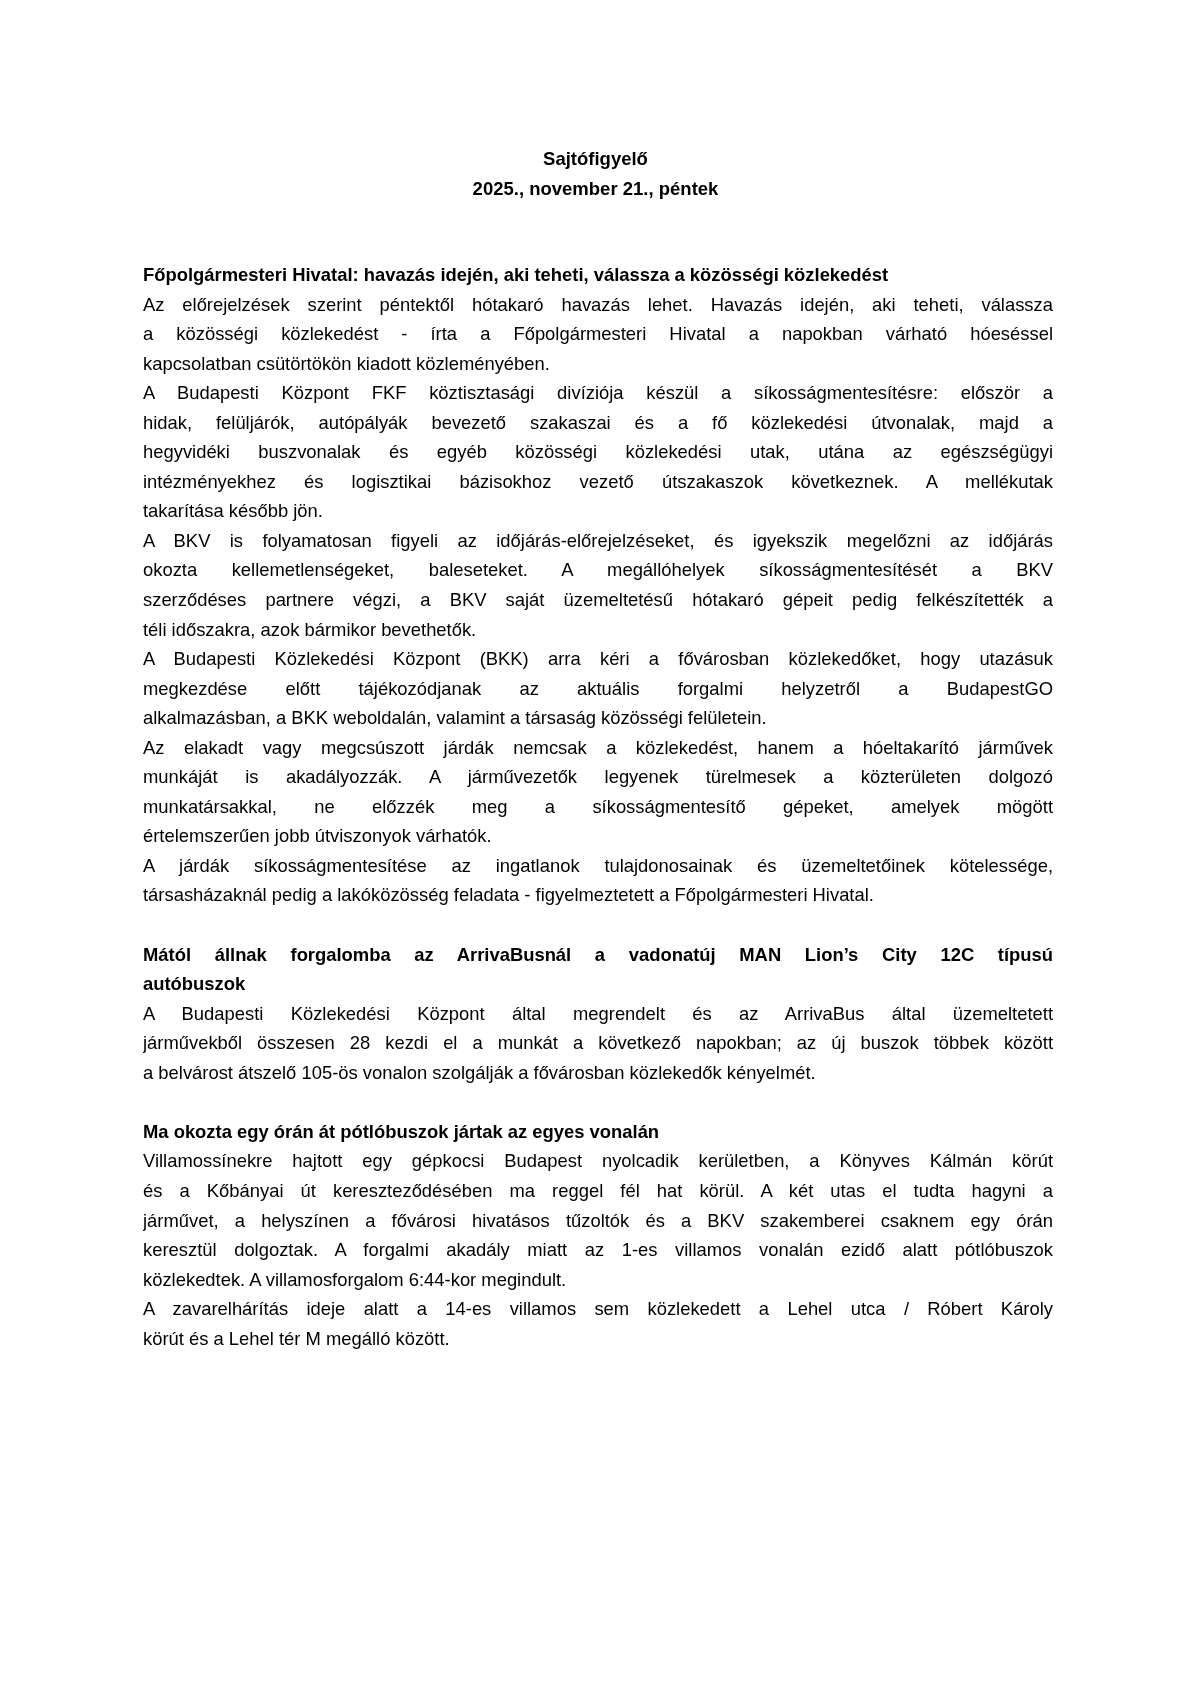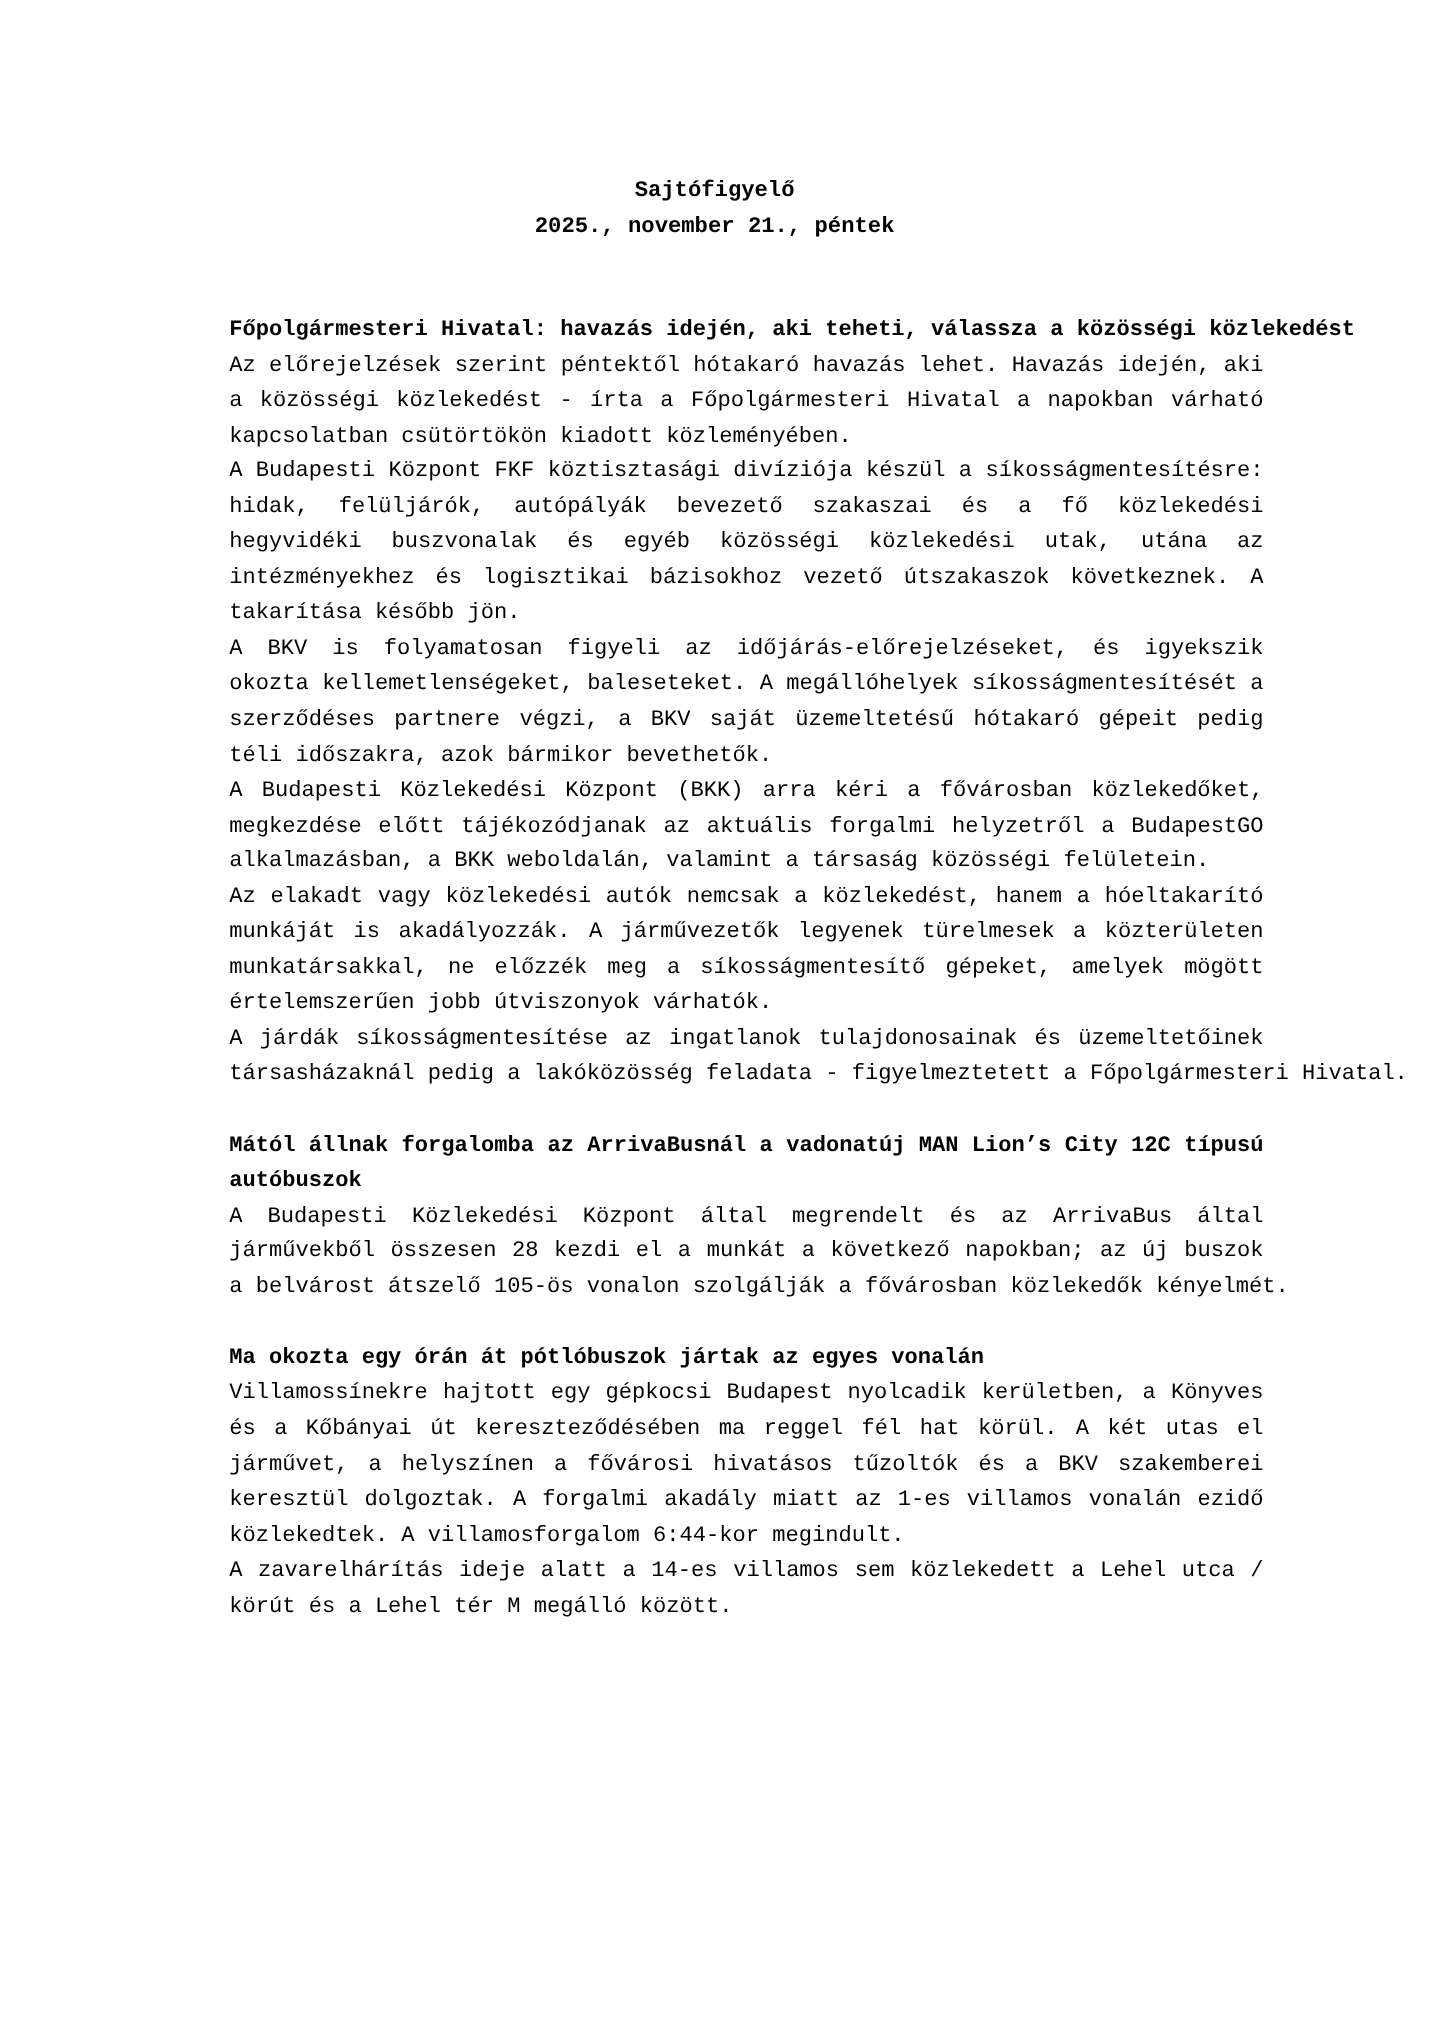--- a/index.html
+++ b/index.html
@@ -14,21 +14,20 @@
     overflow: hidden;
     font-family: "Liberation Sans", "DejaVu Sans", sans-serif;
     color: #000000;
   }
   .page {
     position: absolute;
     left: 0; top: 0;
     width: 1191px;
     height: 1684px;
     background: #ffffff;
-    font-family: Liberation Mono, monospace;
   }
   .masthead {
     position: absolute;
     left: 0;
     width: 1191px;
     text-align: center;
     font-weight: bold;
     font-size: 18.5px;
     line-height: 29.6px;
   }
@@ -43,21 +42,20 @@
     font-size: 18.4px;
     line-height: 29.55px;
   }
   .article { margin: 0 0 29.55px 0; }
   .article:last-child { margin-bottom: 0; }
   .line {
     display: block;
     white-space: nowrap;
     height: 29.55px;
     overflow: visible;
-    margin-left: 48px;
   }
   .line.j {
     text-align: justify;
     text-align-last: justify;
     white-space: normal;
     overflow: hidden;
   }
   .line.l { text-align: left; }
   .heading .line { font-weight: bold; }
   .para { margin: 0; }
@@ -95,21 +93,21 @@
         <span class="line j">okozta kellemetlenségeket, baleseteket. A megállóhelyek síkosságmentesítését a BKV</span>
         <span class="line j">szerződéses partnere végzi, a BKV saját üzemeltetésű hótakaró gépeit pedig felkészítették a</span>
         <span class="line l">téli időszakra, azok bármikor bevethetők.</span>
       </div>
       <div class="para">
         <span class="line j">A Budapesti Közlekedési Központ (BKK) arra kéri a fővárosban közlekedőket, hogy utazásuk</span>
         <span class="line j">megkezdése előtt tájékozódjanak az aktuális forgalmi helyzetről a BudapestGO</span>
         <span class="line l">alkalmazásban, a BKK weboldalán, valamint a társaság közösségi felületein.</span>
       </div>
       <div class="para">
-        <span class="line j">Az elakadt vagy közlekedési autók nemcsak a közlekedést, hanem a hóeltakarító járművek</span>
+        <span class="line j">Az elakadt vagy megcsúszott járdák nemcsak a közlekedést, hanem a hóeltakarító járművek</span>
         <span class="line j">munkáját is akadályozzák. A járművezetők legyenek türelmesek a közterületen dolgozó</span>
         <span class="line j">munkatársakkal, ne előzzék meg a síkosságmentesítő gépeket, amelyek mögött</span>
         <span class="line l">értelemszerűen jobb útviszonyok várhatók.</span>
       </div>
       <div class="para">
         <span class="line j">A járdák síkosságmentesítése az ingatlanok tulajdonosainak és üzemeltetőinek kötelessége,</span>
         <span class="line l">társasházaknál pedig a lakóközösség feladata - figyelmeztetett a Főpolgármesteri Hivatal.</span>
       </div>
     </div>
 

